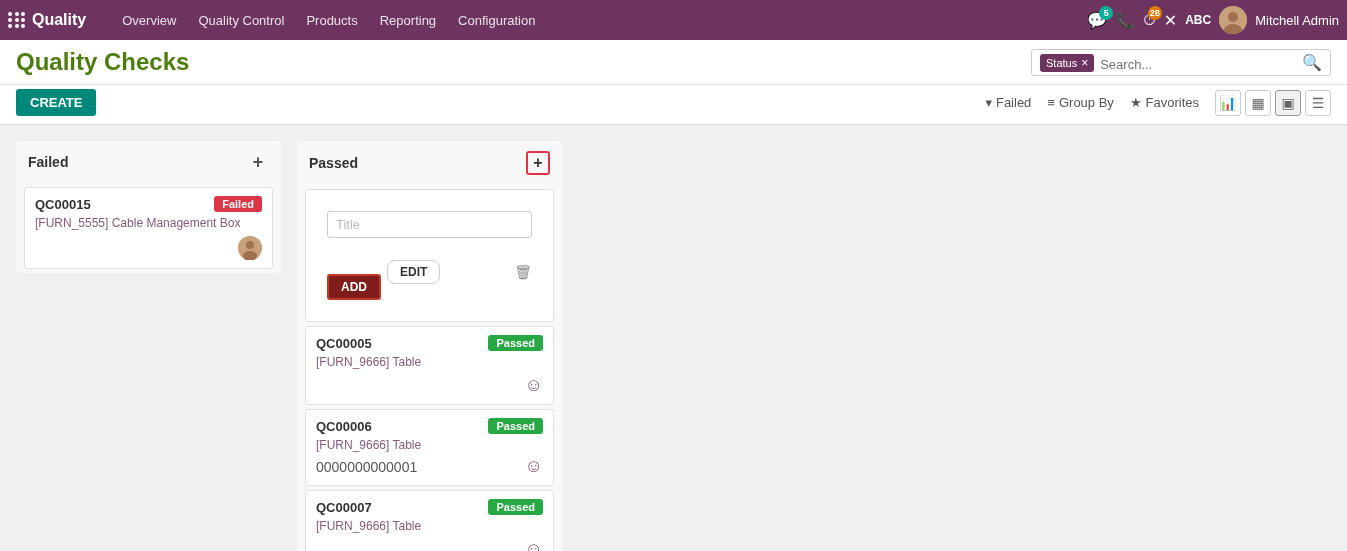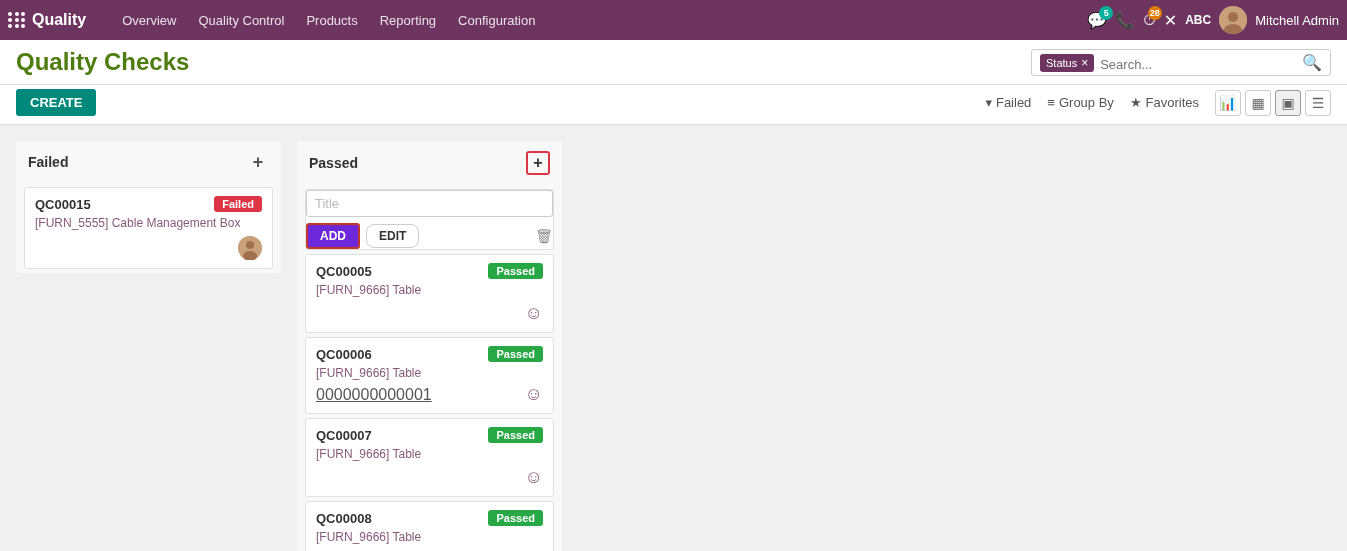--- a/index.html
+++ b/index.html
@@ -274,54 +274,55 @@
       display: flex;
       align-items: center;
       justify-content: center;
       font-size: 10px;
       color: white;
     }
     .smiley {
       color: #875a7b;
       font-size: 18px;
     }
-    .card-lot { color: #555; font-size: 16px; text-decoration: underline; }
+    .card-lot { color: #555; font-size: 14px; }
 
     
     .add-form {
       margin: 4px 8px;
       background: white;
       border: 1px solid #e0e0e0;
       border-radius: 3px;
-      padding: 0;
+      padding: 21px;
     }
     .add-form-input {
       width: 100%;
       border: 1px solid #ccc;
       border-radius: 3px;
       padding: 5px 8px;
       font-size: 13px;
       outline: none;
       margin-bottom: 6px;
     }
     .add-form-input::placeholder { color: #bbb; }
     .add-form-actions {
       display: flex;
       align-items: center;
       gap: 6px;
     }
     .add-btn {
-      background: #6d28d9;
+      background: #7f1d1d;
       color: white;
       border: 2px solid #c0392b;
       border-radius: 3px;
       padding: 4px 12px;
       font-size: 12px;
       font-weight: bold;
       cursor: pointer;
+      margin-top: 30px;
     }
     .edit-btn {
       background: white;
       color: #333;
       border: 1px solid #ccc;
       border-radius: 8px;
       padding: 4px 12px;
       font-size: 12px;
       font-weight: bold;
       cursor: pointer;

